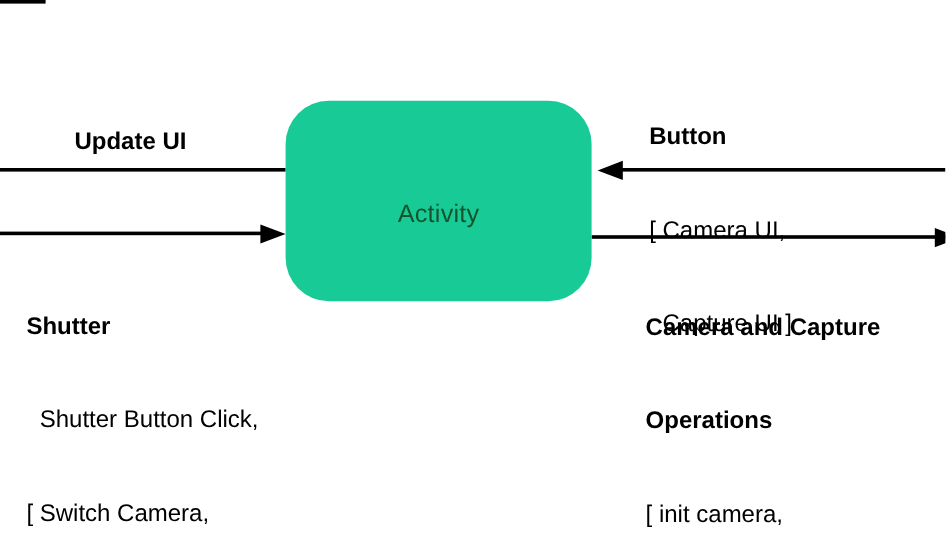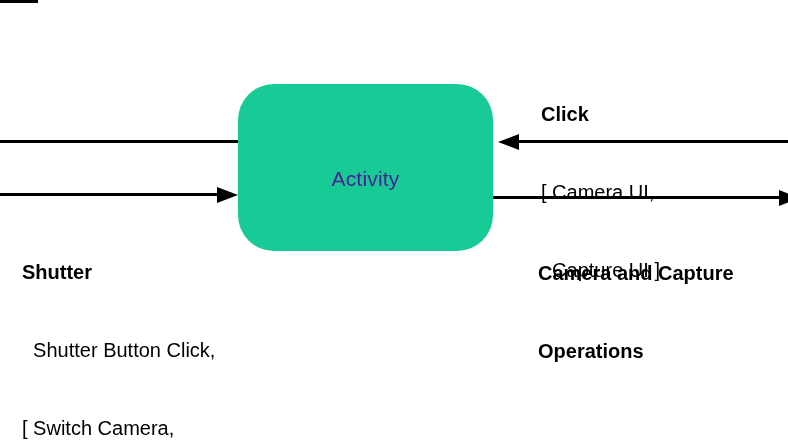--- a/index.html
+++ b/index.html
@@ -27,21 +27,21 @@
     position: absolute;
     left: 238px; top: 84px;
     width: 255px; height: 167px;
     background: #18CB96;
     border-radius: 36px;
     display: flex;
     align-items: center;
     justify-content: center;
   }
   .activity-label {
-    color: #4c1d95;
+    color: #14532d;
     font-size: 21px;
     letter-spacing: 0.2px;
     margin-top: 23px;
   }
   
   .hline {
     position: absolute;
     height: 2.5px;
     background: #000000;
   }
@@ -98,39 +98,41 @@
   <div class="hline line-camops"></div>
 
   <div class="arrow-right head-actions"></div>
   <div class="arrow-left head-state"></div>
   <div class="arrow-right head-camops"></div>
 
   <div class="activity-box">
     <span class="activity-label">Activity</span>
   </div>
 
+  <div class="lbl-update-ui">Update UI</div>
 
   <div class="tblock blk-state">
-    <div class="bold">Click</div>
+    <div class="bold">Button</div>
     <div>[ Camera UI,</div>
     <div>  Capture UI ]</div>
   </div>
 
   <div class="tblock blk-actions">
     <div class="bold">Shutter</div>
     <div>  Shutter Button Click,</div>
     <div>[ Switch Camera,</div>
     
     
     
   </div>
 
   <div class="tblock blk-camops">
     <div class="bold">Camera and Capture</div>
     <div class="bold">Operations</div>
+    <div>[ init camera,</div>
     
     
     
     
     
   </div>
 
 </div>
 
 </body></html>

